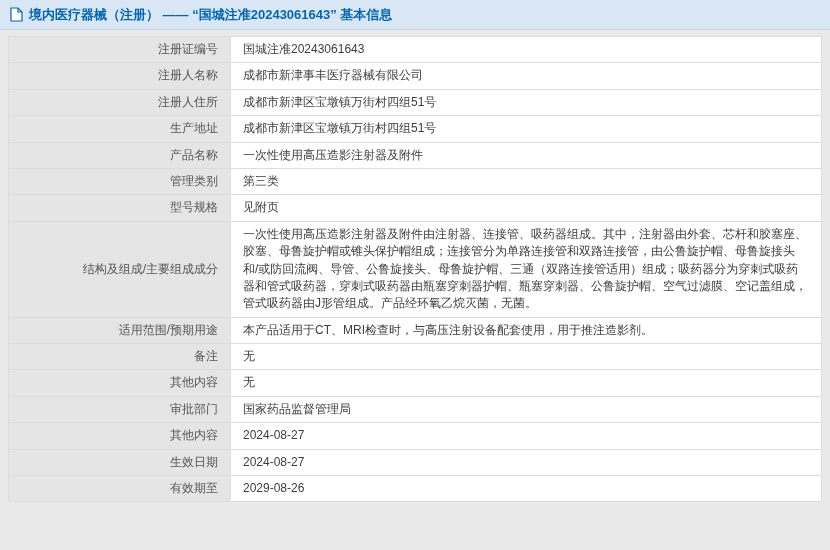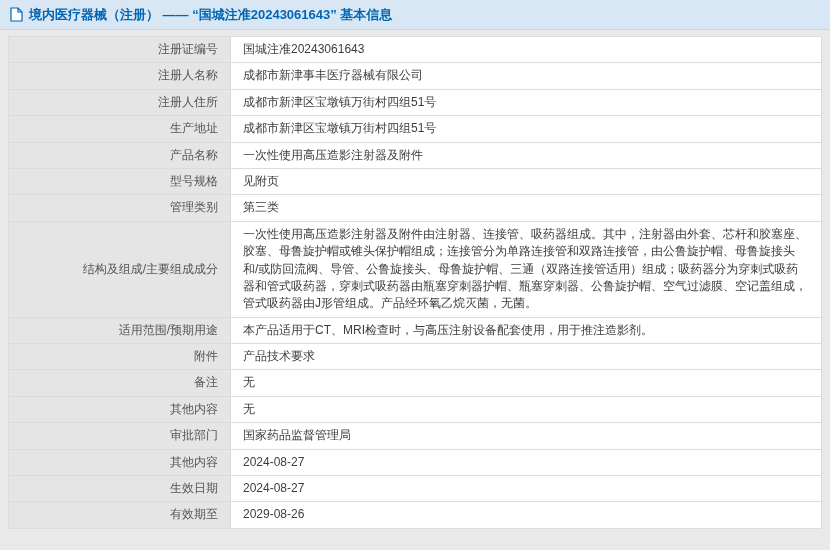--- a/index.html
+++ b/index.html
@@ -81,38 +81,34 @@
     </tr>
     <tr>
       <td class="label-cell">生产地址</td>
       <td class="value-cell">成都市新津区宝墩镇万街村四组51号</td>
     </tr>
     <tr>
       <td class="label-cell">产品名称</td>
       <td class="value-cell">一次性使用高压造影注射器及附件</td>
     </tr>
     <tr>
+      <td class="label-cell">管理类别</td>
+      <td class="value-cell">第三类</td>
+    </tr>
+    <tr>
       <td class="label-cell">型号规格</td>
       <td class="value-cell">见附页</td>
-    </tr>
-    <tr>
-      <td class="label-cell">管理类别</td>
-      <td class="value-cell">第三类</td>
     </tr>
     <tr>
       <td class="label-cell">结构及组成/主要组成成分</td>
       <td class="value-cell">一次性使用高压造影注射器及附件由注射器、连接管、吸药器组成。其中，注射器由外套、芯杆和胶塞座、胶塞、母鲁旋护帽或锥头保护帽组成；连接管分为单路连接管和双路连接管，由公鲁旋护帽、母鲁旋接头和/或防回流阀、导管、公鲁旋接头、母鲁旋护帽、三通（双路连接管适用）组成；吸药器分为穿刺式吸药器和管式吸药器，穿刺式吸药器由瓶塞穿刺器护帽、瓶塞穿刺器、公鲁旋护帽、空气过滤膜、空记盖组成，管式吸药器由J形管组成。产品经环氧乙烷灭菌，无菌。</td>
     </tr>
     <tr>
       <td class="label-cell">适用范围/预期用途</td>
       <td class="value-cell">本产品适用于CT、MRI检查时，与高压注射设备配套使用，用于推注造影剂。</td>
-    </tr>
-    <tr>
-      <td class="label-cell">附件</td>
-      <td class="value-cell">产品技术要求</td>
     </tr>
     <tr>
       <td class="label-cell">备注</td>
       <td class="value-cell">无</td>
     </tr>
     <tr>
       <td class="label-cell">其他内容</td>
       <td class="value-cell">无</td>
     </tr>
     <tr>

